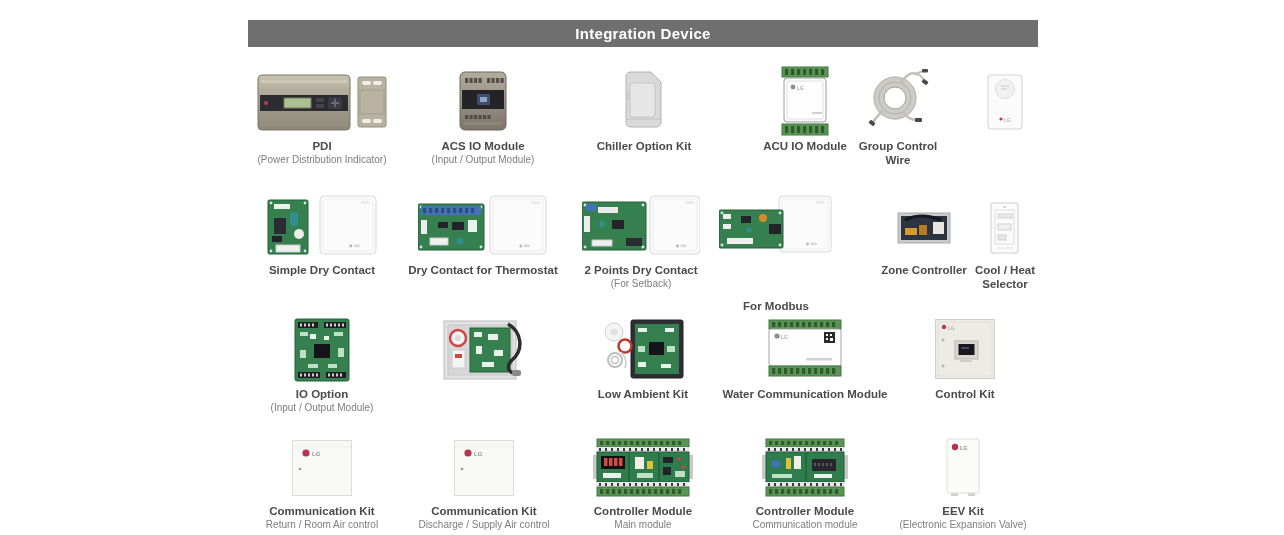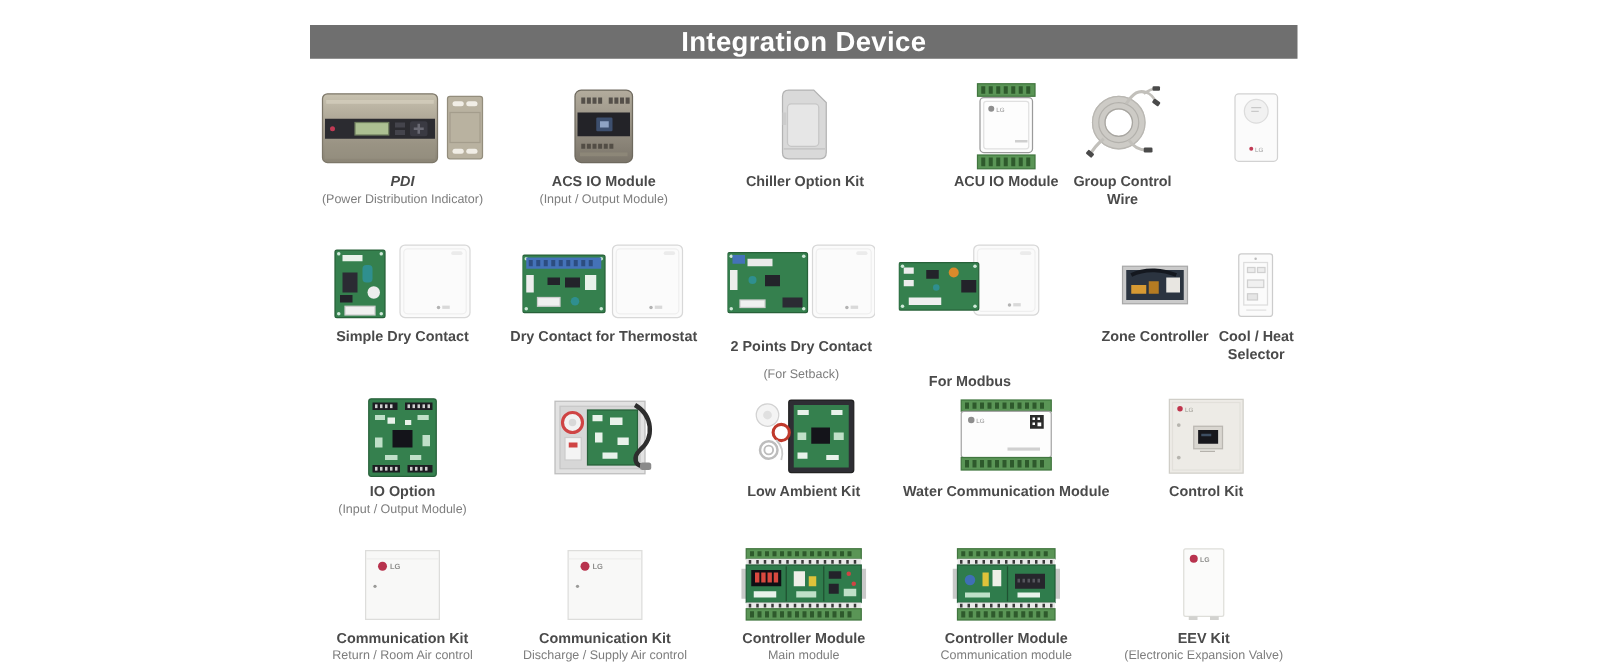--- a/index.html
+++ b/index.html
@@ -1,20 +1,20 @@
 <!DOCTYPE html>
 <html><head>
 <meta charset="utf-8">
 <style>
   html,body{margin:0;padding:0;background:#ffffff;}
   body{width:1284px;height:535px;font-family:"Liberation Sans",sans-serif;}
   .stage{position:relative;width:1284px;height:535px;background:#ffffff;overflow:hidden;}
   .header{position:absolute;left:248px;top:20px;width:790px;height:27px;
           display:flex;align-items:center;justify-content:center;
-          font-size:22px;font-weight:600;letter-spacing:.3px;}
+          font-size:15px;font-weight:600;letter-spacing:.3px;}
   .cell{position:absolute;display:flex;flex-direction:column;align-items:center;text-align:center;}
   .img-zone{display:flex;align-items:flex-end;justify-content:center;width:100%;}
   .name{font-size:11.5px;font-weight:700;color:#4a4a4a;line-height:1.25;margin-top:3px;}
   .sub{font-size:10px;font-weight:400;color:#7d7d7d;line-height:1.2;margin-top:1px;}
   svg{display:block;}
 </style>
 </head>
 <body>
 
 <div class="stage">
@@ -43,21 +43,21 @@
             <path d="M79 29 v8 M75 33 h8" stroke="#6a6a74" stroke-width="2" fill="none"></path>
             <rect x="4" y="46" width="88" height="11" fill="#9a9484" opacity="0.5"></rect>
             <rect x="102" y="7" width="28" height="50" rx="2" fill="#b9b2a0" stroke="#938d7c"></rect>
             <rect x="106" y="11" width="9" height="4" rx="2" fill="#f1eee6"></rect>
             <rect x="117" y="11" width="9" height="4" rx="2" fill="#f1eee6"></rect>
             <rect x="106" y="49" width="9" height="4" rx="2" fill="#f1eee6"></rect>
             <rect x="117" y="49" width="9" height="4" rx="2" fill="#f1eee6"></rect>
             <rect x="104" y="20" width="24" height="24" fill="none" stroke="#a49d8c"></rect>
           </svg>
         </div>
-        <div class="name" style="color: rgb(74, 74, 74); font-style: italic;">PDI</div>
+        <div class="name" style="color: rgb(74, 74, 74);">PDI</div>
         <div class="sub" style="color: rgb(125, 125, 125);">(Power Distribution Indicator)</div>
       </div>
       <div class="cell" style="left: 403px; top: 60px; width: 160px;">
         <div class="img-zone" style="height:76px;padding-bottom:4px;box-sizing:border-box;">
           <svg width="52" height="62" viewBox="0 0 52 62">
             <defs>
               <linearGradient id="acsG" x1="0" y1="0" x2="0" y2="1">
                 <stop offset="0" stop-color="#b3ac9d"></stop>
                 <stop offset="1" stop-color="#7b756a"></stop>
               </linearGradient>
@@ -219,21 +219,21 @@
             <rect x="20" y="28" width="10" height="6" fill="#23232a"></rect>
             <rect x="34" y="28" width="12" height="8" fill="#23232a"></rect>
             <rect x="50" y="26" width="9" height="12" fill="#e8f2ea"></rect>
             <rect x="12" y="44" width="18" height="7" fill="#f0f0f0" stroke="#cccccc"></rect>
             <circle cx="42" cy="47" r="3.4" fill="#2f8f8f"></circle>
           </svg>
         </div>
         <div class="name" style="color: rgb(74, 74, 74);">Dry Contact for Thermostat</div>
         <div class="sub" style="color: rgb(125, 125, 125);"></div>
       </div>
-      <div class="cell" style="left: 567px; top: 186px; width: 148px; gap: 8px;">
+      <div class="cell" style="left: 567px; top: 186px; width: 148px;">
         <div class="img-zone" style="height:74px;padding-bottom:2px;box-sizing:border-box;">
           <svg width="118" height="64" viewBox="0 0 118 64">
             <g>
               <rect x="68" y="2" width="50" height="58" rx="4" fill="#fbfbfb" stroke="#d8d8d8"></rect>
               <rect x="71" y="5" width="44" height="52" rx="3" fill="none" stroke="#efefef"></rect>
               <rect x="103" y="7" width="9" height="3" rx="1.5" fill="#ebebeb"></rect>
               <circle cx="95.5" cy="52" r="1.4" fill="#b3b3b3"></circle>
               <rect x="98.5" y="50.5" width="6" height="2.6" fill="#d9d9d9"></rect>
             </g>
             <rect x="0" y="8" width="64" height="48" rx="1.5" fill="#35804e" stroke="#276139"></rect>

